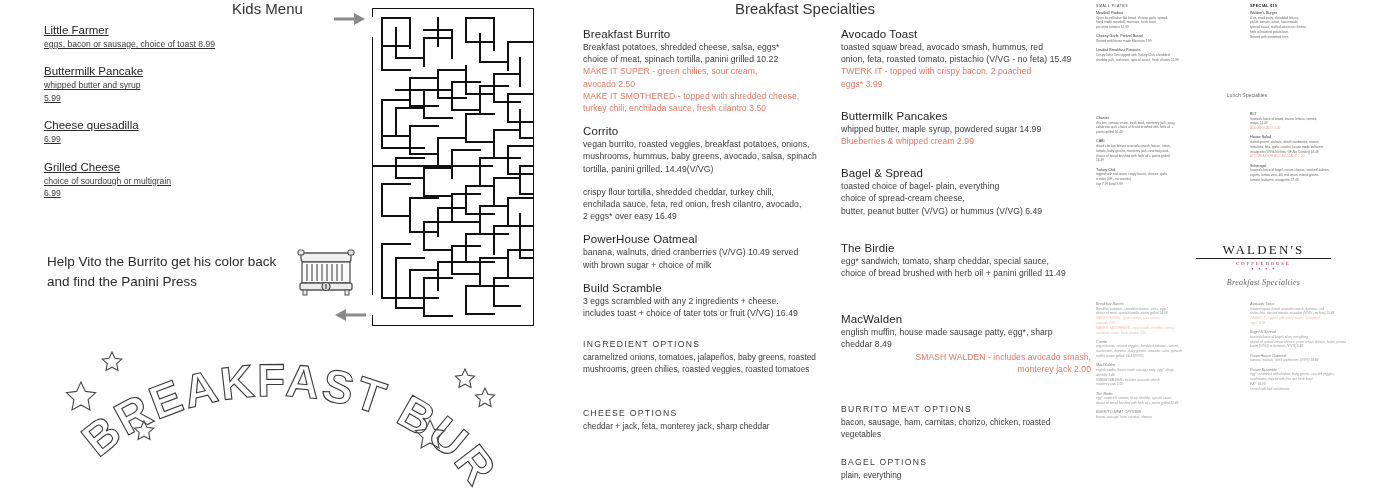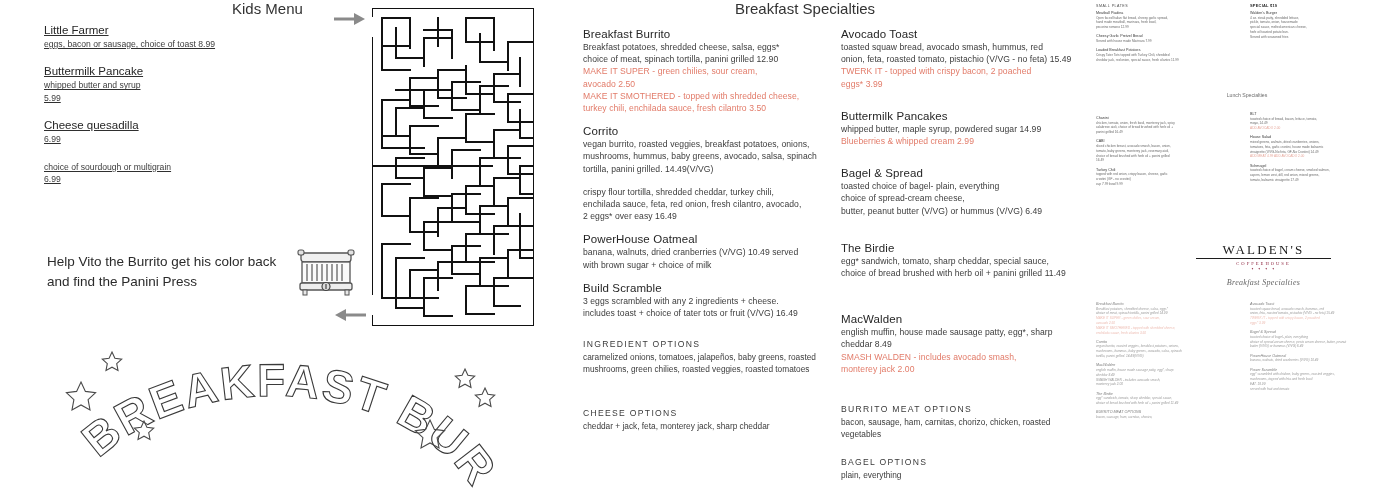--- a/index.html
+++ b/index.html
@@ -106,20 +106,21 @@
     <div class="kid-item">
       <div class="kid-name">Buttermilk Pancake</div>
       <div class="kid-desc" style="white-space: pre-line;">whipped butter and syrup
 5.99</div>
     </div>
     <div class="kid-item">
       <div class="kid-name">Cheese quesadilla</div>
       <div class="kid-desc" style="white-space: pre-line;">6.99</div>
     </div>
     <div class="kid-item">
+      <div class="kid-name">Grilled Cheese</div>
       <div class="kid-desc" style="white-space: pre-line;">choice of sourdough or multigrain
 6.99</div>
     </div>
   </div>
 
   <div id="puzzle-prompt">Help Vito the Burrito get his color back and find the Panini Press</div>
 
   <div id="arrow-in">
     <svg class="arrow-svg" width="32" height="14" viewBox="0 0 32 14">
       <path d="M0 7 H22" stroke="#8a8a8a" stroke-width="3" fill="none"></path>
@@ -333,21 +334,21 @@
       </g>
     </svg>
   </div>
 
   <div id="specialties-title">Breakfast Specialties</div>
 
   <div id="mid-col">
     <div class="item">
       <div class="item-name">Breakfast Burrito</div>
       <div class="item-desc" style="white-space: pre-line;">Breakfast potatoes, shredded cheese, salsa, eggs*
-choice of meat, spinach tortilla, panini grilled  12.90</div>
+choice of meat, spinach tortilla, panini grilled  10.22</div>
       <div class="item-promo" style="white-space: pre-line;">MAKE IT SUPER - green chilies, sour cream,
 avocado 2.50
 MAKE IT SMOTHERED - topped with shredded cheese,
 turkey chili, enchilada sauce, fresh cilantro 3.50</div>
     </div>
     <div class="item">
       <div class="item-name">Corrito</div>
       <div class="item-desc" style="white-space: pre-line;">vegan burrito, roasted veggies, breakfast potatoes, onions,
 mushrooms, hummus, baby greens, avocado, salsa, spinach
 tortilla, panini grilled. 14.49(V/VG)</div>
@@ -399,21 +400,21 @@
     </div>
     <div class="item" style="margin-top:25px">
       <div class="item-name">The Birdie</div>
       <div class="item-desc" style="white-space: pre-line;">egg* sandwich, tomato, sharp cheddar, special sauce,
 choice of bread brushed with herb oil + panini grilled 11.49</div>
     </div>
     <div class="item" style="margin-top:34px">
       <div class="item-name">MacWalden</div>
       <div class="item-desc" style="white-space: pre-line;">english muffin,  house made sausage patty, egg*, sharp
 cheddar 8.49</div>
-      <div class="item-promo" style="white-space: pre-line;">SMASH WALDEN - includes avocado smash,
+      <div class="item-promo" style="white-space: pre-line; text-align: right;">SMASH WALDEN - includes avocado smash,
 monterey jack 2.00</div>
     </div>
     <div style="margin-top:29px">
       <div class="opt-head">BURRITO MEAT OPTIONS</div>
       <div class="opt-body" style="white-space: pre-line;">bacon, sausage, ham, carnitas, chorizo, chicken, roasted
 vegetables</div>
     </div>
     <div style="margin-top:17px">
       <div class="opt-head">BAGEL OPTIONS</div>
       <div class="opt-body" style="white-space: pre-line;">plain, everything</div>

